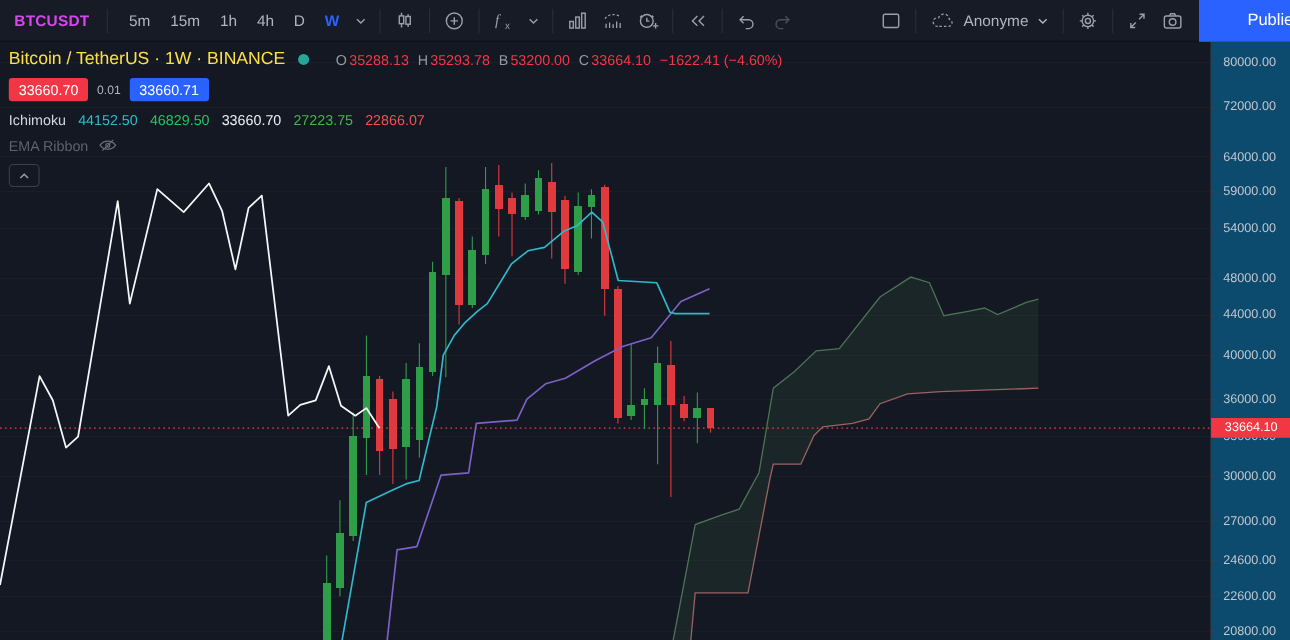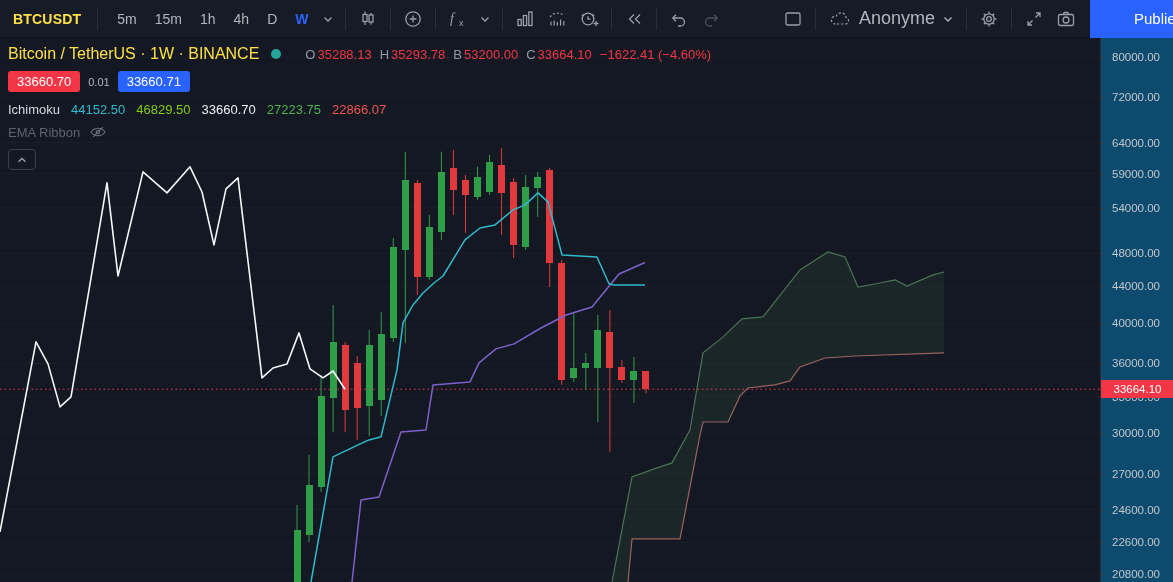--- a/index.html
+++ b/index.html
@@ -2,31 +2,31 @@
 <html><head>
 <meta charset="utf-8">
 <style>
   html,body{margin:0;padding:0;background:#141822;width:1173px;height:582px;overflow:hidden;
     font-family:"Liberation Sans",sans-serif;-webkit-font-smoothing:antialiased;}
   *{box-sizing:border-box;}
 
   
   .toolbar{position:absolute;left:0;top:0;width:1173px;height:38px;background:#171b26;
     border-bottom:1px solid #0d111a;display:flex;align-items:center;z-index:30;}
-  .tb-sym{font-size:14px;font-weight:bold;color:#fde047;margin-left:13px;letter-spacing:.2px;cursor:pointer;}
+  .tb-sym{font-size:14px;font-weight:bold;color:#d946ef;margin-left:13px;letter-spacing:.2px;cursor:pointer;}
   .sep{width:1px;height:22px;background:#2a2e39;margin:0 6px;flex:none;}
   .tf-group{display:flex;align-items:center;margin-left:4px;}
   .tf-btn{font-size:14px;color:#b2b5be;padding:0 9px;height:38px;display:flex;align-items:center;cursor:pointer;}
   .tf-btn.active{color:#2962ff;font-weight:bold;}
   .tb-icon{width:32px;height:38px;display:flex;align-items:center;justify-content:center;color:#9b9eab;cursor:pointer;flex:none;}
   .tb-icon.narrow{width:22px;}
   .tb-icon.dim{opacity:.4;}
   .tb-icon svg{display:block;}
   .tb-right{margin-left:auto;display:flex;align-items:center;height:38px;}
-  .user-wrap{display:flex;align-items:center;color:#b2b5be;font-size:18px;cursor:pointer;padding:0 6px;}
+  .user-wrap{display:flex;align-items:center;color:#b2b5be;font-size:14px;cursor:pointer;padding:0 6px;}
   .user-wrap .uname{margin:0 7px 0 7px;}
   .publish-btn{width:83px;height:38px;background:#2962ff;color:#fff;font-size:15px;border:none;
     font-family:"Liberation Sans",sans-serif;cursor:pointer;margin-left:8px;padding-left:44px;}
 
   
   .chart-wrap{position:absolute;left:0;top:38px;width:1100px;height:544px;}
   #chart-svg{position:absolute;left:0;top:0;}
 
   
   .legend{position:absolute;left:8px;top:45px;z-index:20;}
@@ -301,21 +301,21 @@
       </span>
     <span class="chg">−1622.41 (−4.60%)</span>
   </div>
   <div class="lg-row2">
     <span class="px-box bid">33660.70</span>
     <span class="spread">0.01</span>
     <span class="px-box ask">33660.71</span>
   </div>
   <div class="lg-row3">
     <span class="ind-name">Ichimoku</span>
-    <span class="ind-vals" id="ichimoku-vals"><span style="color: rgb(47, 185, 204);">44152.50</span><span style="color: #84cc16;">46829.50</span><span style="color: rgb(237, 239, 244);">33660.70</span><span style="color: rgb(76, 175, 80);">27223.75</span><span style="color: rgb(239, 83, 80);">22866.07</span></span>
+    <span class="ind-vals" id="ichimoku-vals"><span style="color: rgb(47, 185, 204);">44152.50</span><span style="color: #22c55e;">46829.50</span><span style="color: rgb(237, 239, 244);">33660.70</span><span style="color: rgb(76, 175, 80);">27223.75</span><span style="color: rgb(239, 83, 80);">22866.07</span></span>
   </div>
   <div class="lg-row4">
     <span>EMA Ribbon</span>
     <span class="eye-icon">
       <svg width="18" height="16" viewBox="0 0 20 18" fill="none" stroke="currentColor" stroke-width="1.2">
         <path d="M2 9s3-4.2 8-4.2S18 9 18 9s-3 4.2-8 4.2S2 9 2 9z"></path>
           <circle cx="10" cy="9" r="2"></circle>
           <path d="M4.5 14.5 15.5 3.5"></path>
       </svg>
     </span>

